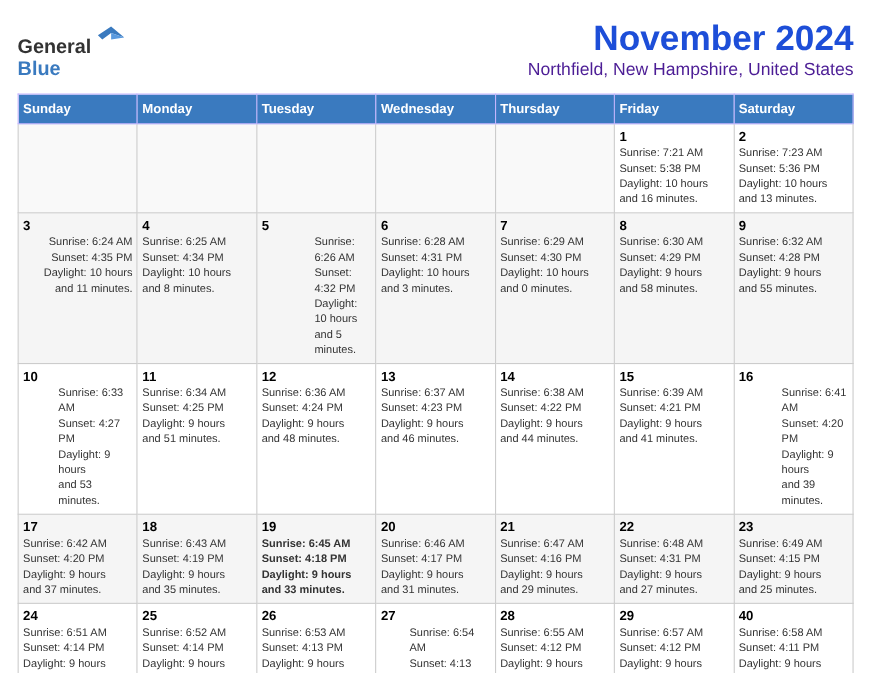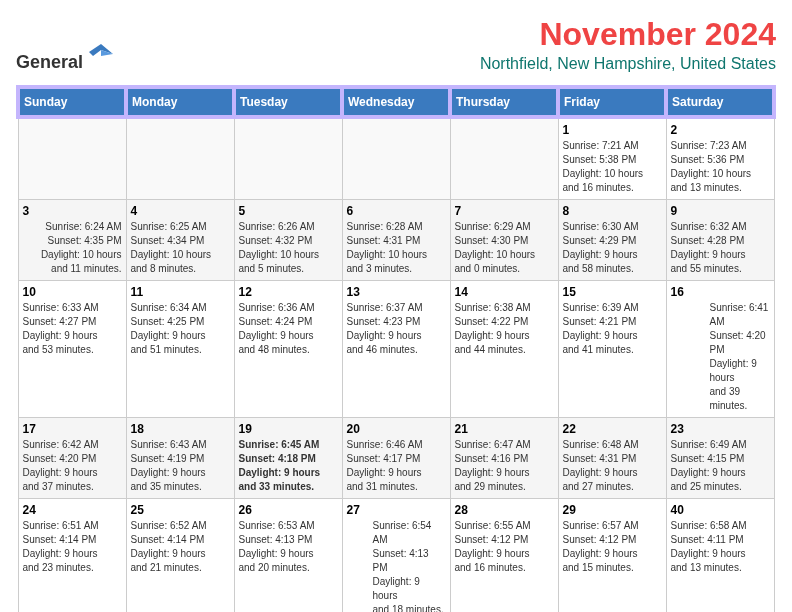--- a/index.html
+++ b/index.html
@@ -33,40 +33,40 @@
       width: 28px;
       height: 28px;
       margin-left: 4px;
     }
     .title-block {
       text-align: right;
     }
     .calendar-title {
       font-size: 32px;
       font-weight: bold;
-      color: #ef4444;
+      color: #1d4ed8;
     }
     .calendar-subtitle {
       font-size: 16px;
-      color: #0f766e;
+      color: #4c1d95;
       margin-top: 2px;
     }
     table {
       width: 100%;
       border-collapse: collapse;
       font-size: 11px;
     }
     thead tr th {
       background: #3a7abf;
       color: #fff;
       padding: 6px 4px;
       text-align: left;
       font-size: 12px;
       font-weight: bold;
-      border: 4px solid #c4b5fd;
+      border: 1px solid #c4b5fd;
     }
     tbody tr td {
       border: 1px solid #ccc;
       vertical-align: top;
       padding: 4px;
       height: 80px;
       width: 14.28%;
       background: #fff;
     }
     tbody tr:nth-child(even) td {
@@ -90,20 +90,23 @@
 <body>
 
 <div class="header-area">
   <div class="logo">
     <div>
       <div class="logo-text">
         <span class="general">General</span><svg class="logo-icon" viewBox="0 0 28 28">
             <polygon points="14,4 26,14 14,10 6,16 2,12" fill="#3a7abf"></polygon>
             <polygon points="14,10 26,14 14,16" fill="#5a9adf"></polygon>
           </svg>
+      </div>
+      <div class="logo-text">
+        <span class="blue">Blue</span>
       </div>
     </div>
   </div>
   <div class="title-block">
     <div class="calendar-title">November 2024</div>
     <div class="calendar-subtitle">Northfield, New Hampshire, United States</div>
   </div>
 </div>
 
 <table>
@@ -150,21 +153,21 @@
         </td>
         <td>
           <div class="day-num">4</div>
           <div class="day-detail" style="white-space: pre-line;">Sunrise: 6:25 AM
 Sunset: 4:34 PM
 Daylight: 10 hours
 and 8 minutes.</div>
         </td>
         <td>
           <div class="day-num">5</div>
-          <div class="day-detail" style="white-space: pre-line;">Sunrise: 6:26 AM
+          <div class="day-detail" style="white-space: pre-line; margin-left: 48px;">Sunrise: 6:26 AM
 Sunset: 4:32 PM
 Daylight: 10 hours
 and 5 minutes.</div>
         </td>
         <td>
           <div class="day-num">6</div>
           <div class="day-detail" style="white-space: pre-line;">Sunrise: 6:28 AM
 Sunset: 4:31 PM
 Daylight: 10 hours
 and 3 minutes.</div>
@@ -187,21 +190,21 @@
           <div class="day-num">9</div>
           <div class="day-detail" style="white-space: pre-line;">Sunrise: 6:32 AM
 Sunset: 4:28 PM
 Daylight: 9 hours
 and 55 minutes.</div>
         </td>
       </tr>
       <tr>
         <td>
           <div class="day-num">10</div>
-          <div class="day-detail" style="white-space: pre-line;">Sunrise: 6:33 AM
+          <div class="day-detail" style="white-space: pre-line; margin-left: 32px;">Sunrise: 6:33 AM
 Sunset: 4:27 PM
 Daylight: 9 hours
 and 53 minutes.</div>
         </td>
         <td>
           <div class="day-num">11</div>
           <div class="day-detail" style="white-space: pre-line;">Sunrise: 6:34 AM
 Sunset: 4:25 PM
 Daylight: 9 hours
 and 51 minutes.</div>

